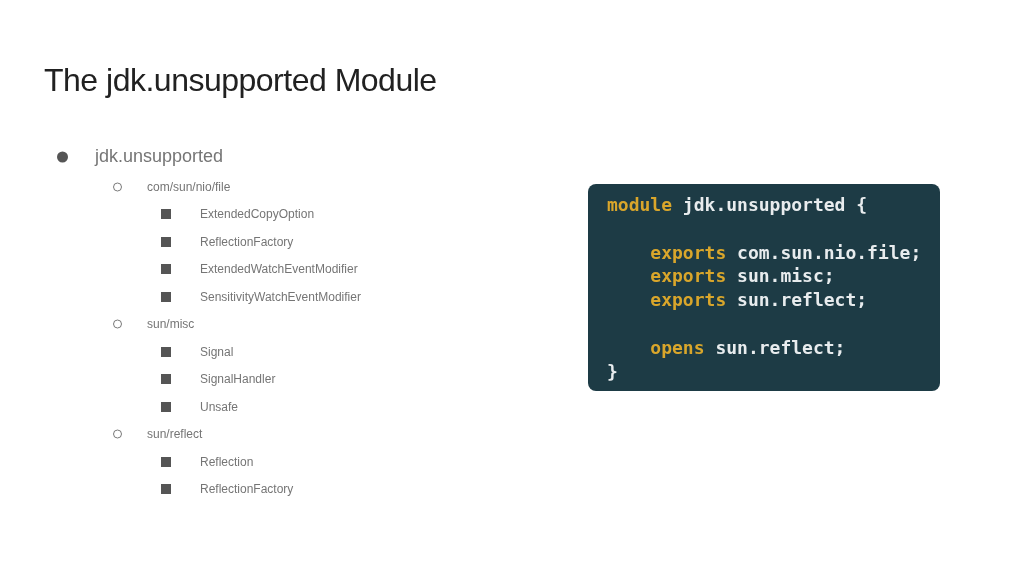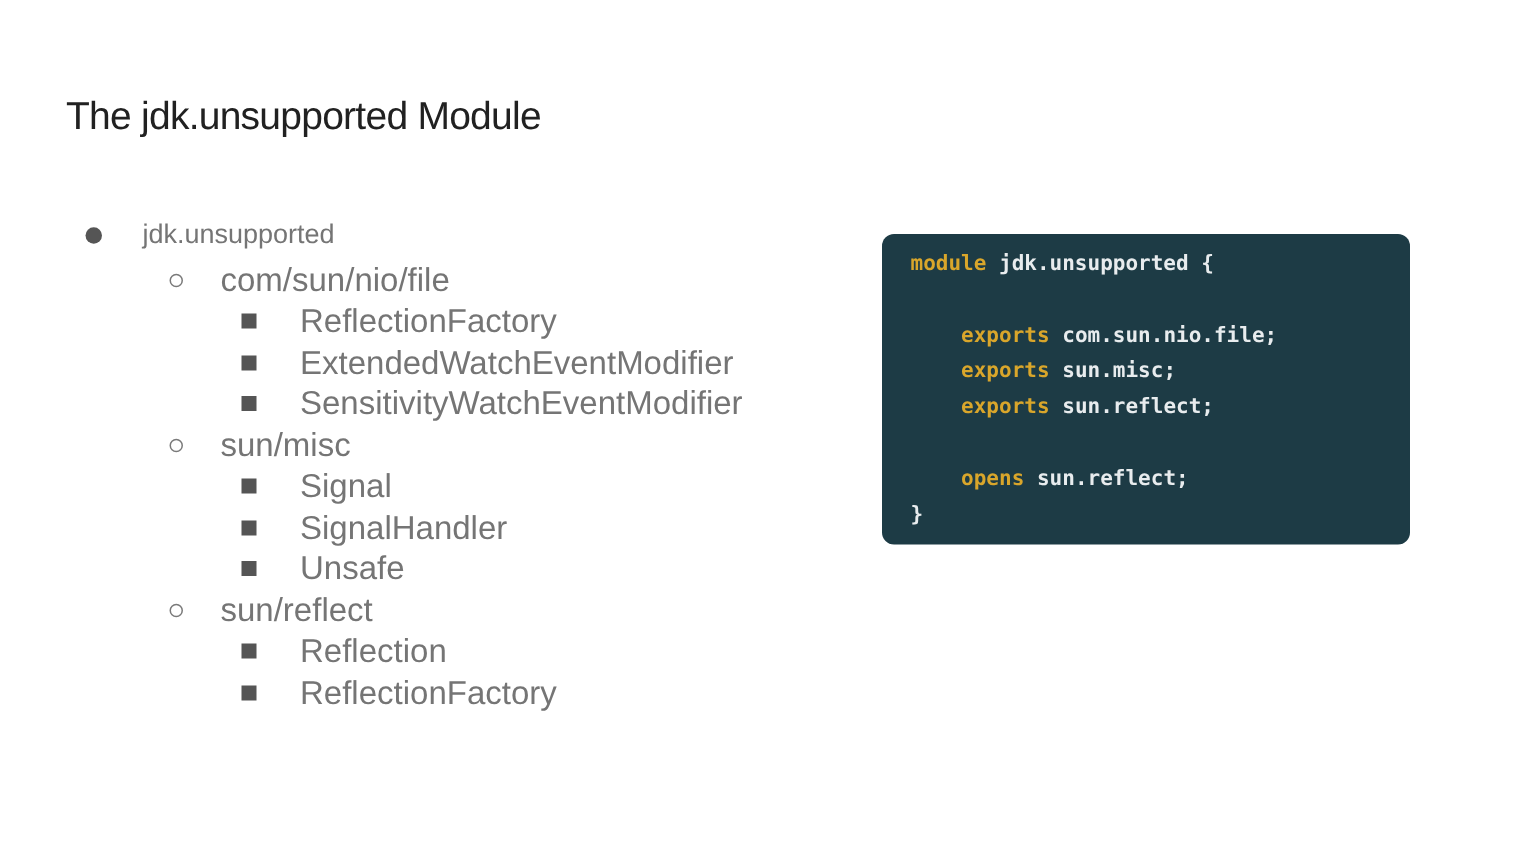--- a/index.html
+++ b/index.html
@@ -15,40 +15,40 @@
     overflow: hidden;
     font-family: "Liberation Sans", sans-serif;
   }
 
   
   .title {
     position: absolute;
     left: 44px;
     top: 62px;
     margin: 0;
-    font-size: 26px;
+    font-size: 32px;
     font-weight: 300;
     letter-spacing: -0.5px;
     color: var(--title-color, #212121);
     white-space: nowrap;
   }
 
   
   .bullets {
     position: absolute;
     left: 44px;
     top: 140px;
     width: 500px;
   }
   .li {
     position: relative;
     display: flex;
     align-items: center;
     height: 27.5px;
-    font-size: 22px;
+    font-size: 12px;
     color: var(--list-color, #757575);
     white-space: nowrap;
   }
   .li.lvl1 { height: 33px; font-size: 18px; }
   .li.lvl1 .li-text { margin-left: 51px; }
   .li.lvl2 .li-text { margin-left: 103px; }
   .li.lvl3 .li-text { margin-left: 156px; }
 
   .marker {
     position: absolute;
@@ -69,28 +69,28 @@
   }
   .marker.square {
     left: 117px; width: 10px; height: 10px;
     background: var(--marker-color, #555555);
   }
 
   
   .code {
     position: absolute;
     left: 588px;
-    top: 156px;
+    top: 184px;
     width: 352px;
     box-sizing: border-box;
     padding: 9px 0 8px 19px;
     background: var(--code-bg, #1d3b45);
     border-radius: 8px;
     font-family: "DejaVu Sans Mono", monospace;
-    font-size: 14px;
+    font-size: 18px;
     font-weight: 600;
     color: var(--code-text, #e8ecee);
   }
   .code-line {
     height: 23.8px;
     line-height: 23.8px;
     white-space: pre;
   }
   .code-line .kw { color: var(--kw-color, #d9a62b); }
 </style>
@@ -102,20 +102,24 @@
   <h1 class="title">The jdk.unsupported Module</h1>
 
   <div class="bullets">
       <div class="li lvl1">
         <span class="marker disc"></span>
         <span class="li-text">jdk.unsupported</span>
       </div>
       <div class="li lvl2">
         <span class="marker circle"></span>
         <span class="li-text">com/sun/nio/file</span>
+      </div>
+      <div class="li lvl3">
+        <span class="marker square"></span>
+        <span class="li-text">ExtendedCopyOption</span>
       </div>
       <div class="li lvl3">
         <span class="marker square"></span>
         <span class="li-text">ReflectionFactory</span>
       </div>
       <div class="li lvl3">
         <span class="marker square"></span>
         <span class="li-text">ExtendedWatchEventModifier</span>
       </div>
       <div class="li lvl3">

